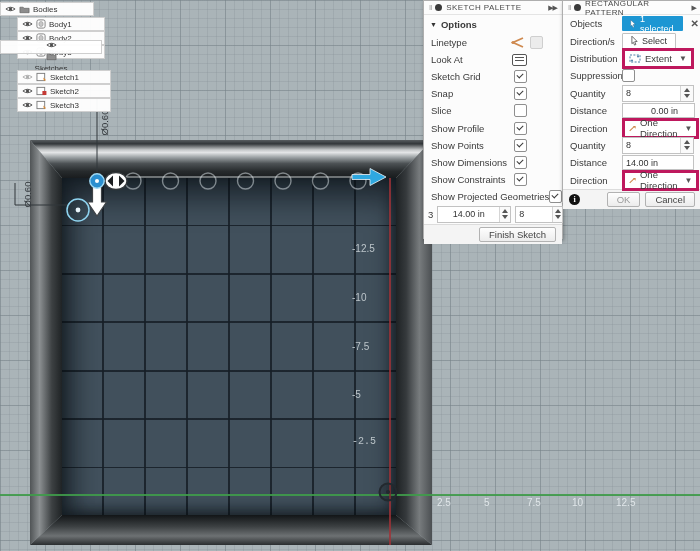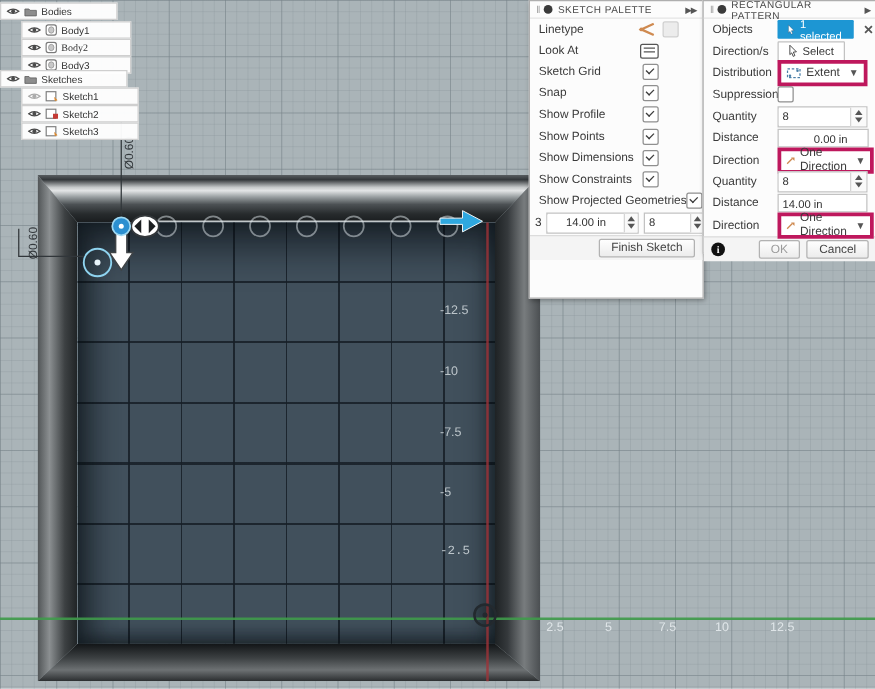--- a/index.html
+++ b/index.html
@@ -170,21 +170,21 @@
     <svg width="11" height="8" viewBox="0 0 12 8">
         <path d="M1 4 Q6 .2 11 4 Q6 7.8 1 4Z" fill="#fff" stroke="#4a4a4a" stroke-width="1"></path>
         <circle cx="6" cy="4" r="1.7" fill="#4a4a4a"></circle>
       </svg>
     <svg width="10" height="10" viewBox="0 0 11 11">
         <rect x="1" y="1" width="9" height="9" rx="2" fill="#fff" stroke="#7a7a7a"></rect>
         <ellipse cx="5.5" cy="5.5" rx="2.4" ry="2.8" fill="#c8c8c8" stroke="#8a8a8a" stroke-width=".6"></ellipse>
       </svg>
     <span>Body1</span>
   </div>
-  <div class="chip" style="left:17px;top:31px;width:78px;font-family:Liberation Serif, serif;">
+  <div class="chip" style="left:17px;top:31px;width:78px;">
     <svg width="11" height="8" viewBox="0 0 12 8">
         <path d="M1 4 Q6 .2 11 4 Q6 7.8 1 4Z" fill="#fff" stroke="#4a4a4a" stroke-width="1"></path>
         <circle cx="6" cy="4" r="1.7" fill="#4a4a4a"></circle>
       </svg>
     <svg width="10" height="10" viewBox="0 0 11 11">
         <rect x="1" y="1" width="9" height="9" rx="2" fill="#fff" stroke="#7a7a7a"></rect>
         <ellipse cx="5.5" cy="5.5" rx="2.4" ry="2.8" fill="#c8c8c8" stroke="#8a8a8a" stroke-width=".6"></ellipse>
       </svg>
     <span>Body2</span>
   </div>
@@ -192,21 +192,21 @@
     <svg width="11" height="8" viewBox="0 0 12 8">
         <path d="M1 4 Q6 .2 11 4 Q6 7.8 1 4Z" fill="#fff" stroke="#4a4a4a" stroke-width="1"></path>
         <circle cx="6" cy="4" r="1.7" fill="#4a4a4a"></circle>
       </svg>
     <svg width="10" height="10" viewBox="0 0 11 11">
         <rect x="1" y="1" width="9" height="9" rx="2" fill="#fff" stroke="#7a7a7a"></rect>
         <ellipse cx="5.5" cy="5.5" rx="2.4" ry="2.8" fill="#c8c8c8" stroke="#8a8a8a" stroke-width=".6"></ellipse>
       </svg>
     <span>Body3</span>
   </div>
-  <div class="chip" style="left:0;top:56px;width:92px;">
+  <div class="chip" style="left:0;top:40px;width:92px;flex-direction:column;">
     <svg width="11" height="8" viewBox="0 0 12 8">
         <path d="M1 4 Q6 .2 11 4 Q6 7.8 1 4Z" fill="#fff" stroke="#4a4a4a" stroke-width="1"></path>
         <circle cx="6" cy="4" r="1.7" fill="#4a4a4a"></circle>
       </svg>
     <svg width="11" height="9" viewBox="0 0 12 9">
         <path d="M1 2 L4.5 2 L5.5 3.2 L11 3.2 L11 8 L1 8 Z" fill="#8d8d8d" stroke="#5e5e5e" stroke-width=".7"></path>
       </svg>
     <span>Sketches</span>
   </div>
   <div class="chip" style="left:17px;top:70px;width:84px;">
@@ -243,20 +243,24 @@
     <span>Sketch3</span>
   </div>
 
   <div class="dlg" style="left:423px;top:0;width:138px;height:237px;">
     <div class="dlg-title">
       <span class="dlg-grip">‖</span>
       <span class="dlg-dot"></span>
       <span>SKETCH PALETTE</span>
       <span class="dlg-coll">▶▶</span>
     </div>
+    <div class="opts-hdr">
+      <span class="caret-down">▼</span>
+      <span>Options</span>
+    </div>
     <div class="prow sp-row">
       <span class="lbl">Linetype</span>
       <span class="ctl-right" style="padding-right:12px;">
         <svg width="14" height="11" viewBox="0 0 14 11">
             <path d="M13 1 L3 5.5 L13 10" fill="none" stroke="#cf8a50" stroke-width="1.8"></path>
             <circle cx="3" cy="5.5" r="1.5" fill="#cf8a50"></circle>
           </svg>
         <span class="lt-off"></span>
       </span>
     </div>
@@ -269,20 +273,26 @@
     <div class="prow sp-row">
       <span class="lbl">Sketch Grid</span>
       <span class="ctl-right">
           <span class="cb on"></span>
         </span>
     </div>
     <div class="prow sp-row">
       <span class="lbl">Snap</span>
       <span class="ctl-right">
           <span class="cb on"></span>
+        </span>
+    </div>
+    <div class="prow sp-row">
+      <span class="lbl">Slice</span>
+      <span class="ctl-right">
+          <span class="cb"></span>
         </span>
     </div>
     <div class="prow sp-row">
       <span class="lbl">Show Profile</span>
       <span class="ctl-right">
           <span class="cb on"></span>
         </span>
     </div>
     <div class="prow sp-row">
       <span class="lbl">Show Points</span>

